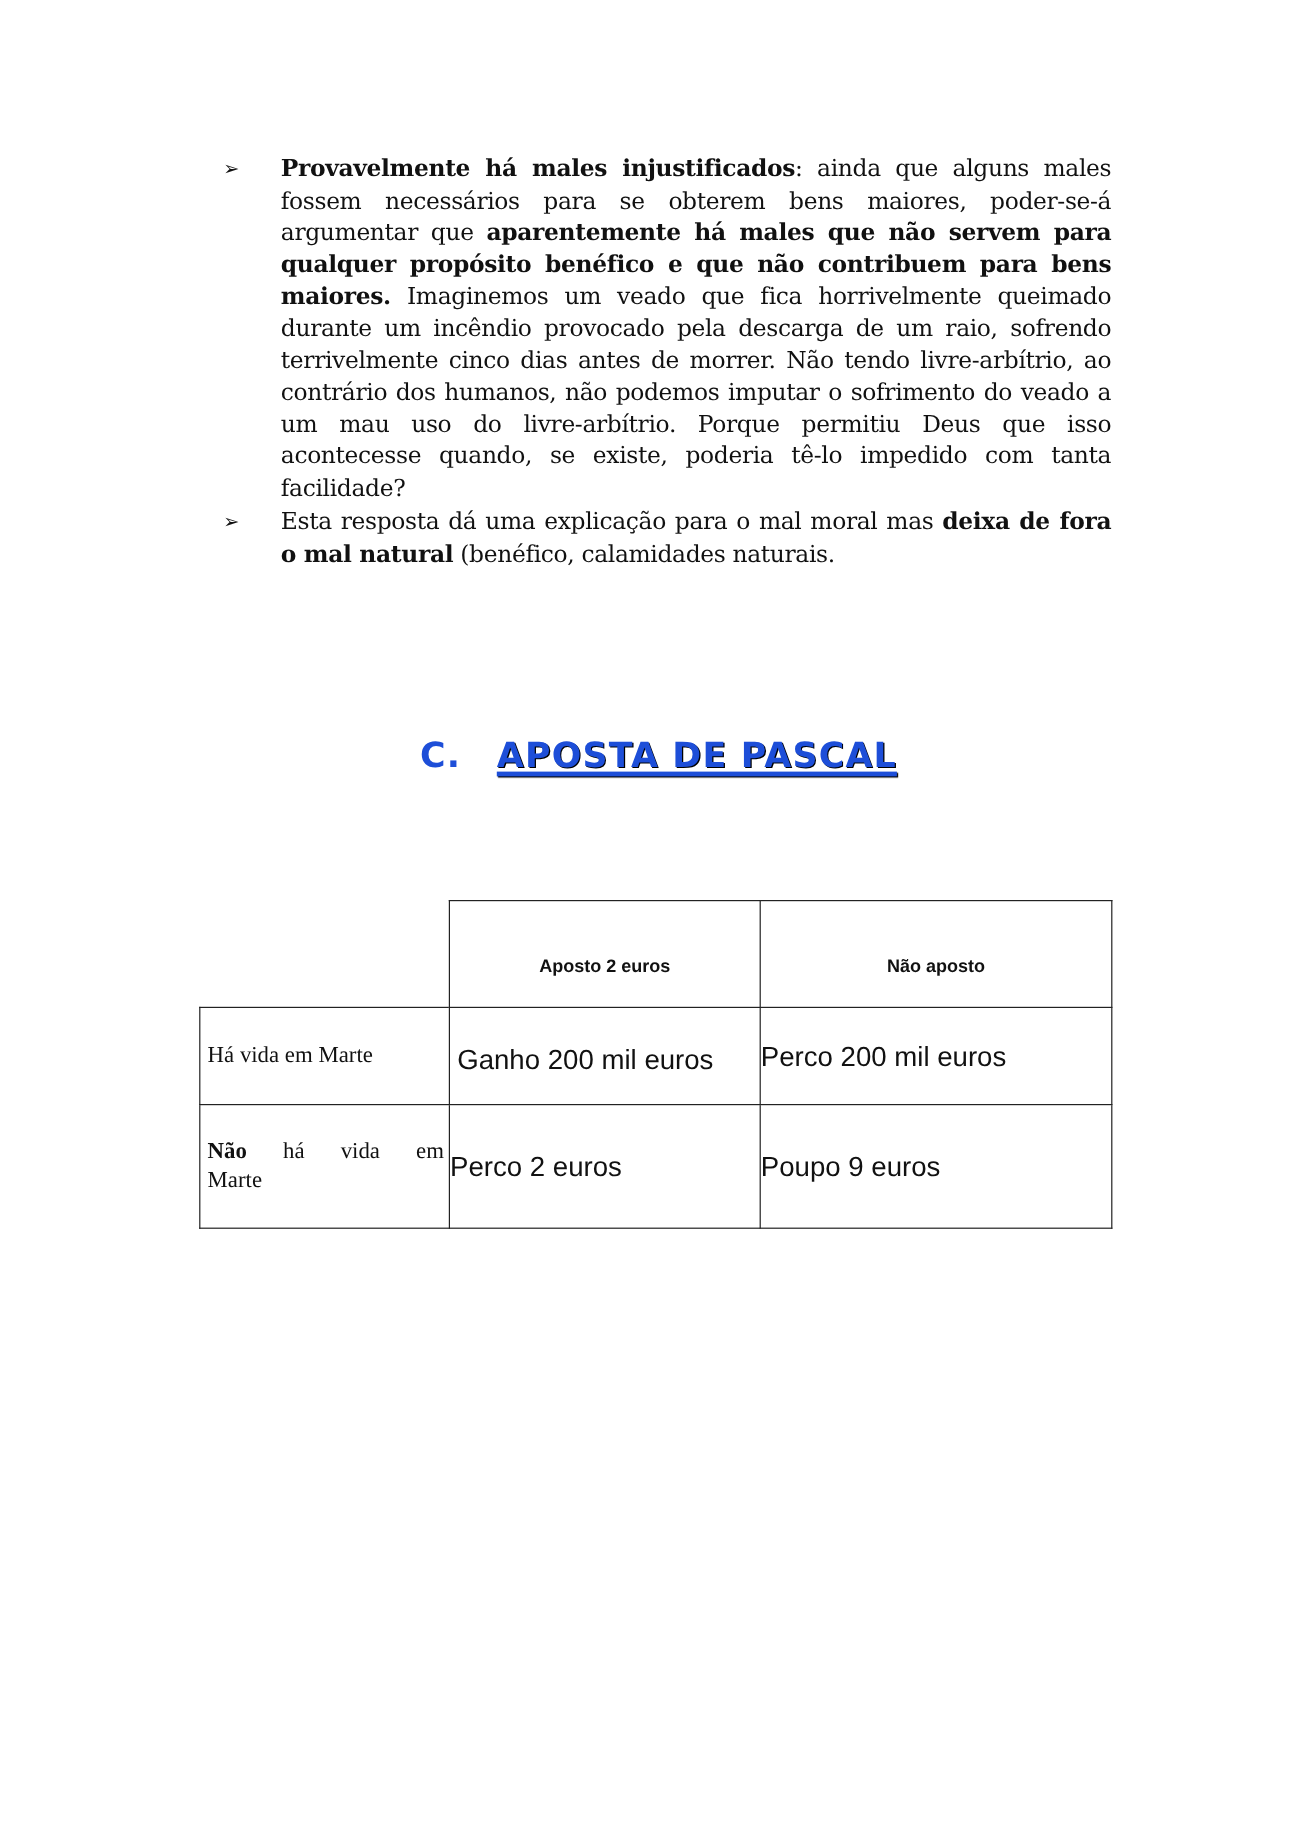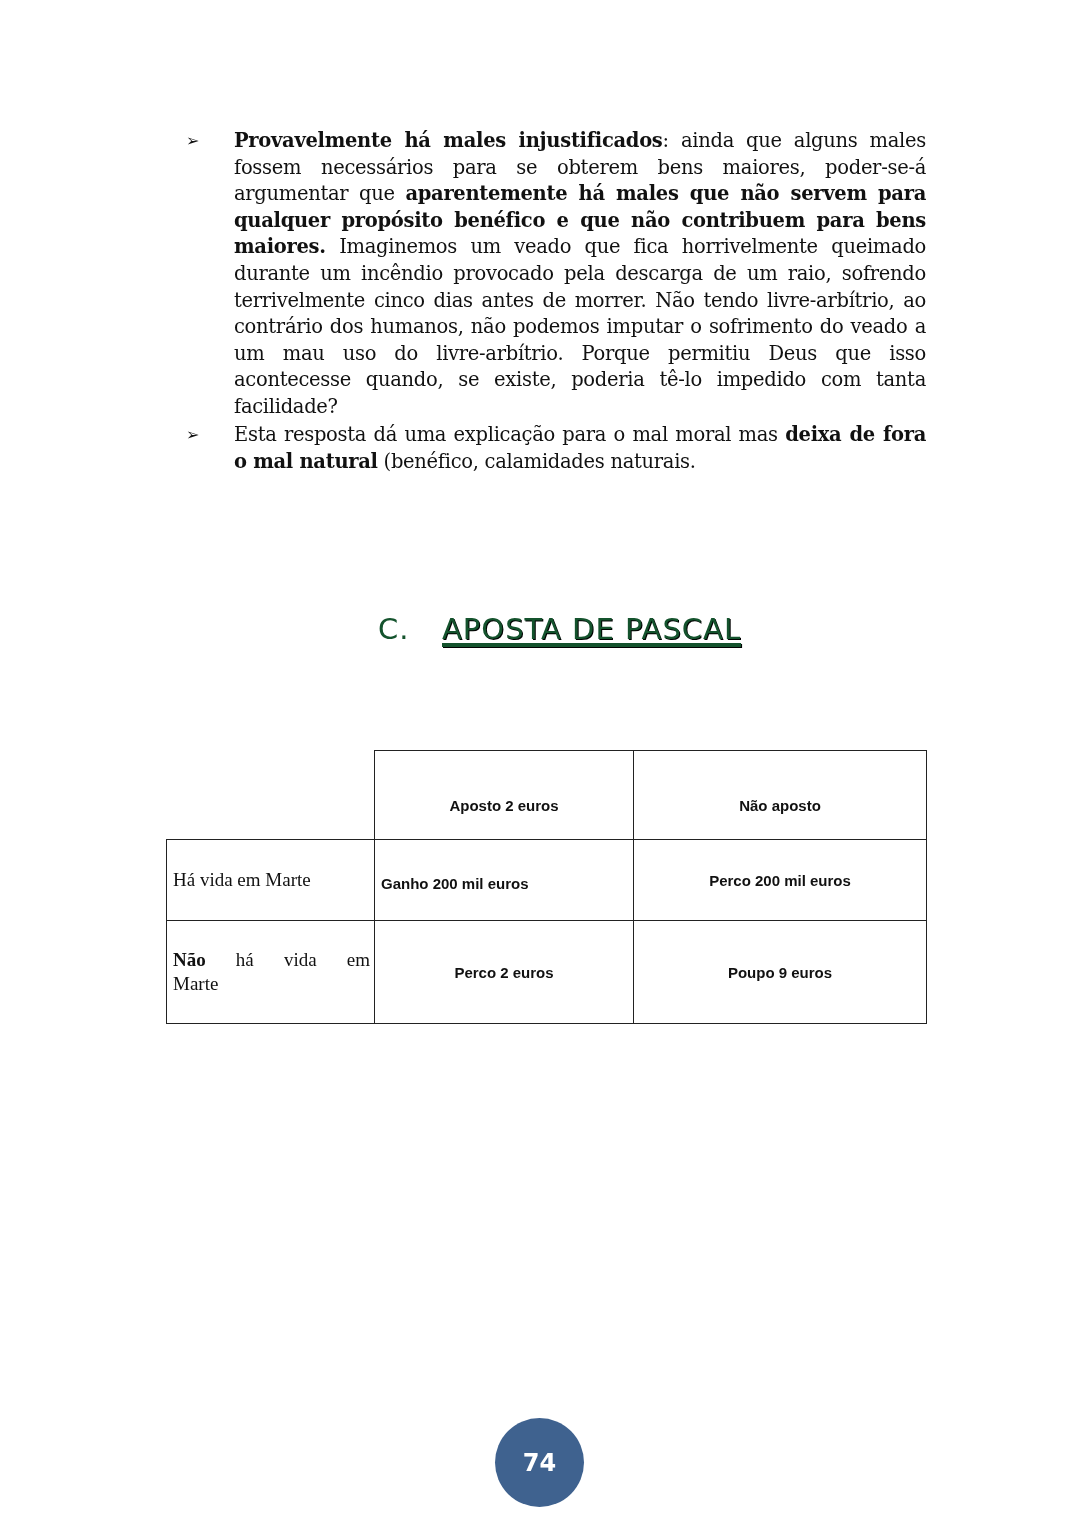--- a/index.html
+++ b/index.html
@@ -4,36 +4,36 @@
   <style>
     html, body { margin: 0; padding: 0; background: #ffffff; }
     body { width: 1080px; height: 1527px; position: relative; overflow: hidden; color: #111; }
     .page { position: absolute; left: 0; top: 0; width: 1080px; height: 1527px; }
     .bullet-block { position: absolute; left: 186px; width: 740px; font-family: "DejaVu Serif", "Liberation Serif", serif; font-size: 19.5px; line-height: 26.6px; text-align: justify; letter-spacing: -0.3px; }
     .bullet-block .arrow { position: absolute; left: 0; top: 0; font-size: 16px; font-family: "DejaVu Sans", sans-serif; }
     .bullet-block .text { margin-left: 48px; }
     .bullet-1 { top: 128px; }
     .bullet-2 { top: 422px; }
     b { font-weight: bold; }
-    .heading { position: absolute; left: 378px; top: 612px; font-family: "DejaVu Sans", sans-serif; font-weight: 400; font-size: 29px; color: #14532d; white-space: nowrap; letter-spacing: 1px; }
+    .heading { position: absolute; left: 350px; top: 612px; font-family: "DejaVu Sans", sans-serif; font-weight: 700; font-size: 29px; color: #1d4ed8; white-space: nowrap; letter-spacing: 1px; }
     .heading .letter { display: inline-block; width: 64px; }
     .heading .title { text-decoration: underline; text-decoration-thickness: 4px; text-underline-offset: 4px; text-shadow: 1px 1px 0 #000; }
     .wager-table { position: absolute; left: 166px; top: 750px; border-collapse: collapse; }
     .wager-table td { border: 1.5px solid #222; padding: 0; vertical-align: middle; }
     .wager-table td.empty { border: none; }
     .c0 { width: 197px; }
     .c1 { width: 252px; }
     .c2 { width: 292px; }
     .r0 { height: 89px; }
     .r1 { height: 81px; }
     .r2 { height: 103px; }
     .hdr { font-family: "Liberation Sans", sans-serif; font-weight: bold; font-size: 15px; text-align: center; padding-top: 20px !important; }
-    .cell { font-family: "Liberation Sans", sans-serif; font-size: 15px; font-weight: bold; }
+    .cell { font-family: "Liberation Sans", sans-serif; font-size: 23px; }
     .cell.left { text-align: left; padding-left: 6px !important; padding-top: 6px !important; }
-    .cell.center { text-align: center; }
+    .cell.center { text-align: left; }
     .rowlabel { font-family: "Liberation Serif", serif; font-size: 19px; padding-left: 6px !important; padding-right: 4px !important; text-align: justify; }
     .rowlabel.r1lab { padding-top: 0 !important; }
     .r2lab { line-height: 24px; text-align-last: left; }
     .r2lab .first-line { display: flex; justify-content: space-between; }
     .page-badge { position: absolute; left: 495px; top: 1418px; width: 89px; height: 89px; border-radius: 50%; background: #3f628f; color: #fff; font-family: "DejaVu Sans", sans-serif; font-weight: bold; font-size: 24px; display: flex; align-items: center; justify-content: center; }
   </style>
 </head>
 <body>
 
 <div class="page">
@@ -73,15 +73,14 @@
           <span>em</span>
         </div>
         <div>Marte</div>
       </td>
       <td class="c1 cell center">Perco 2 euros</td>
       <td class="c2 cell center">Poupo 9 euros</td>
     </tr>
   </tbody>
     </table>
 
-  <div class="page-badge">74</div>
 
 </div>
 
 </body></html>

